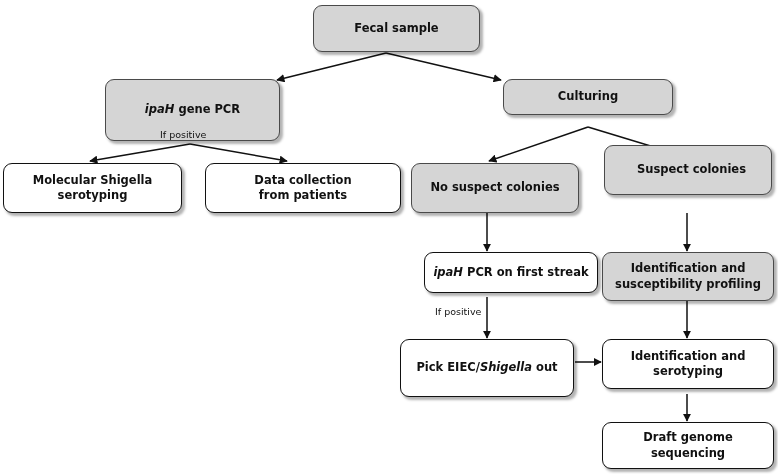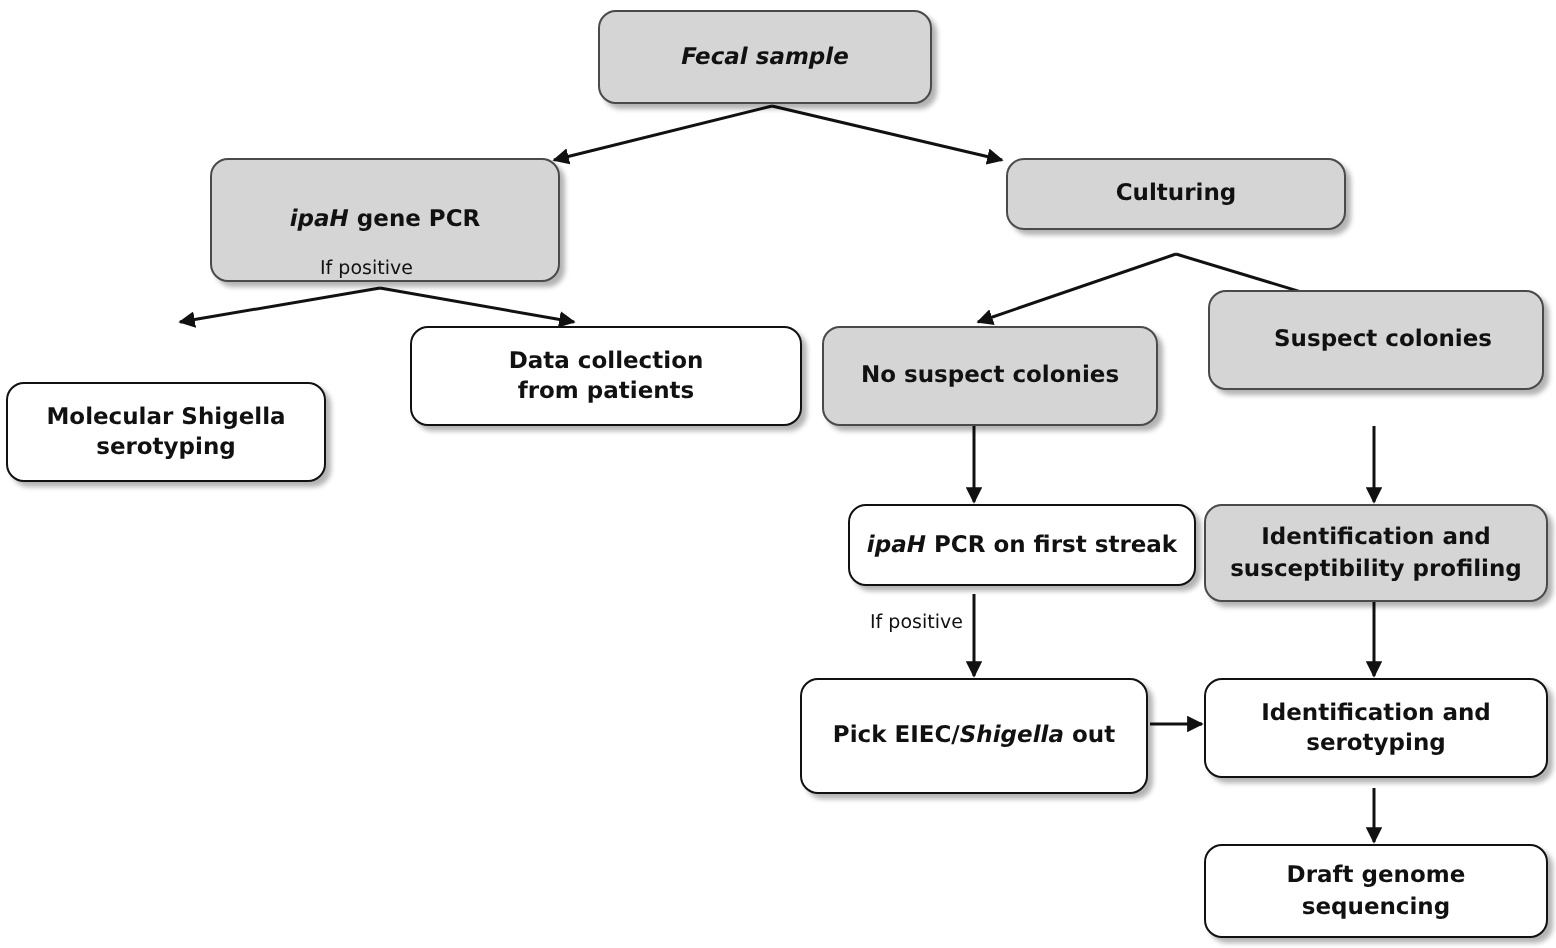--- a/index.html
+++ b/index.html
@@ -73,35 +73,35 @@
 
     <line x1="487" y1="297" x2="487" y2="338" stroke="#111111" stroke-width="1.5" marker-end="url(#arrow)"></line>
 
     <line x1="687" y1="301" x2="687" y2="338" stroke="#111111" stroke-width="1.5" marker-end="url(#arrow)"></line>
 
     <line x1="575" y1="362" x2="601" y2="362" stroke="#111111" stroke-width="1.5" marker-end="url(#arrow)"></line>
 
     <line x1="687" y1="394" x2="687" y2="421" stroke="#111111" stroke-width="1.5" marker-end="url(#arrow)"></line>
   </svg>
 
-  <div class="node gray" style="left:299px;top:5px;width:167px;height:47px;font-style:italic;">
+  <div class="node gray" style="left:313px;top:5px;width:167px;height:47px;">
     <span class="txt">Fecal sample</span>
   </div>
 
   <div class="node gray" style="left:105px;top:79px;width:175px;height:62px;">
     <span class="txt">
       <i>ipaH</i><span> gene PCR</span>
     </span>
   </div>
 
   <div class="node gray" style="left:503px;top:79px;width:170px;height:36px;text-align:center;">
     <span class="txt">Culturing</span>
   </div>
 
-  <div class="node white" style="left:3px;top:163px;width:160px;height:50px;margin-top:28px;">
+  <div class="node white" style="left:3px;top:163px;width:179px;height:50px;">
     <span class="txt">
       <span>Molecular Shigella</span><br>
       <span>serotyping</span>
     </span>
   </div>
 
   <div class="node white" style="left:205px;top:163px;width:196px;height:50px;">
     <span class="txt">
       <span>Data collection</span><br>
       <span>from patients</span>

